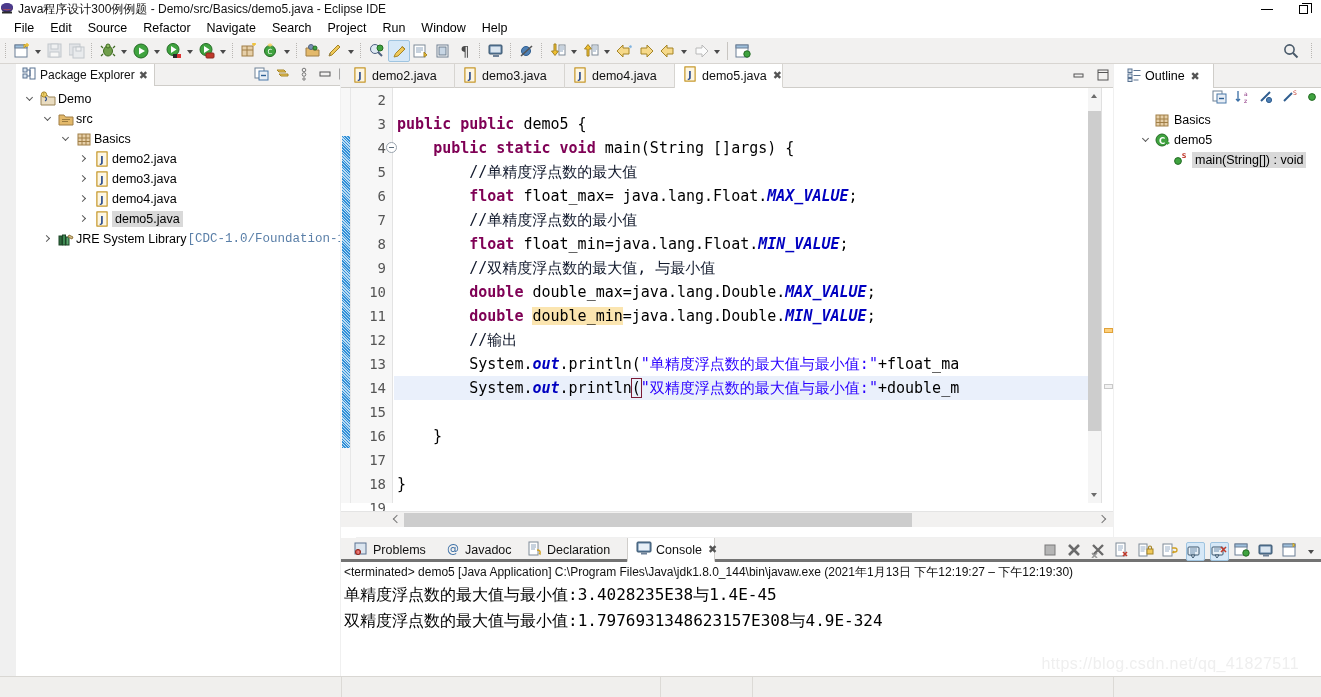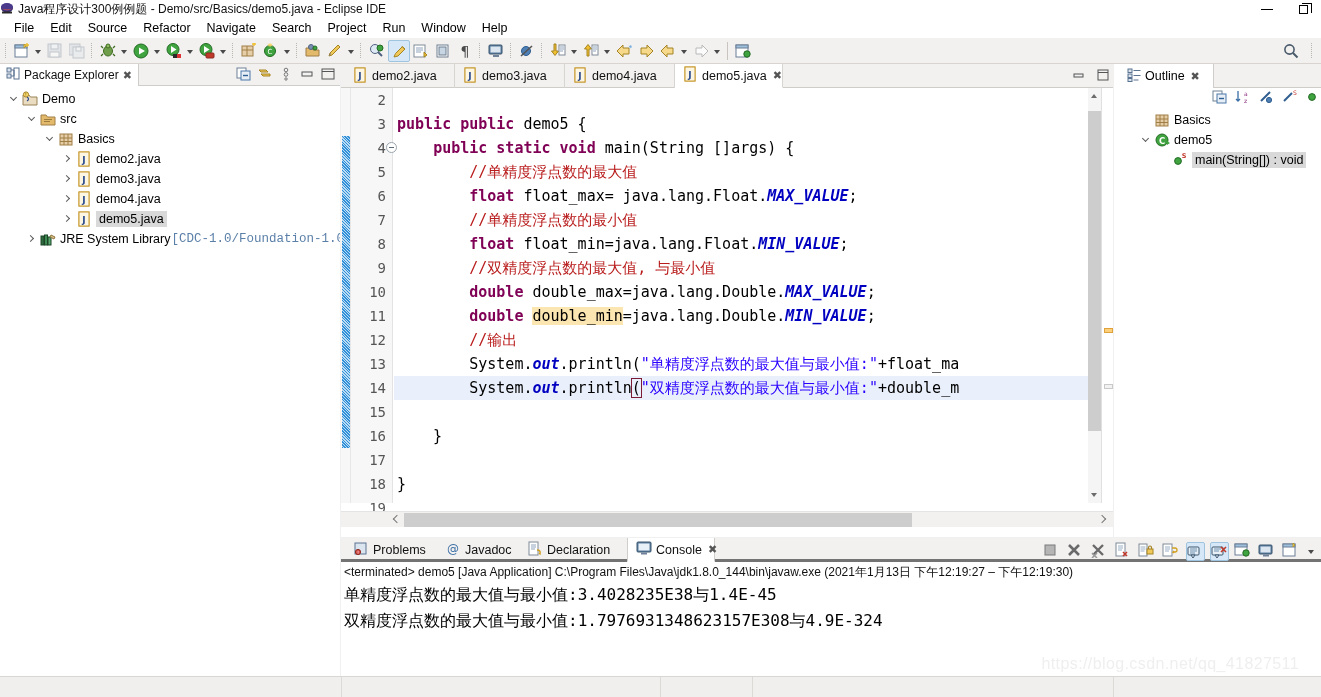--- a/index.html
+++ b/index.html
@@ -48,21 +48,21 @@
   .tbarrow { width:11px; height:22px; position:relative; flex:0 0 auto;}
   .tbarrow:after { content:""; position:absolute; left:2px; top:10px;
     border-left:3.5px solid transparent; border-right:3.5px solid transparent; border-top:4px solid #4a4a4a;}
   .tbi.sel { background:#d6e8f7; border:1px solid #9fc4e0; border-radius:2px; }
   .tbi svg { position:absolute; left:3px; top:3px; }
 
   
   .main { position:absolute; left:0; top:64px; width:1321px; height:612px; }
 
   
-  .pe { position:absolute; left:0; top:0; width:340px; height:612px; background:#fef9c3; }
+  .pe { position:absolute; left:16px; top:0; width:340px; height:612px; background:#fef9c3;text-align:right; }
   .pe-tabbar { position:relative; height:22px; background:#f2f1f0; border-bottom:1px solid #cfcdc9;}
   .pe-tab { position:absolute; left:0; top:0; height:22px; background:#ffffff;
     display:flex; align-items:center; padding:0 6px; border-right:1px solid #cfcdc9; }
   .pe-tab .lbl { font-size:12px; color:#111; margin:0 4px; }
   .pe-tools { position:absolute; right:2px; top:2px; display:flex; align-items:center; gap:3px;}
   .pe-tool { width:18px; height:18px; position:relative; }
   .tree { position:absolute; left:0; top:22px; width:340px; height:590px; background:#fff;
     padding-top:3px; font-size:12.5px; }
   .trow { height:20px; display:flex; align-items:center; white-space:nowrap; }
   .tw { width:16px; height:16px; position:relative; flex:0 0 auto; }
@@ -95,21 +95,21 @@
      color:#555; border-right:1px solid #e3e3e3;}
   .lnum { height:24px; line-height:24px; position:relative;}
   .foldglyph { position:absolute; right:-11px; top:6px; width:11px; height:11px;
     border:1px solid #9aa4ae; border-radius:50%; background:#fff; }
   .foldglyph:after{content:""; position:absolute; left:2px; top:4px; width:5px; height:1px; background:#5a6b7a;}
   .codearea { position:absolute; left:53px; top:0; right:23px; height:415px; overflow:hidden;
      font-family:"DejaVu Sans Mono", monospace; font-size:15px; }
   .cl { height:24px; line-height:24px; white-space:pre; padding-left:3px; }
   .cl.cur { background:#eaf0fb; }
   .kw { color:#7f0055; font-weight:bold; }
-  .cmt { color:#b91c1c;margin-top:8px; }
+  .cmt { color:#0f172a;margin-top:8px; }
   .str { color:#2a00ff; }
   .stat { color:#0000c0; font-style:italic; font-weight:bold; }
   .fld { color:#000000; }
   .bracketbox { border:1px solid #7c1b34; padding:0 0px; margin:0 -1px;}
 
   .vscroll { position:absolute; right:12px; top:0; width:13px; height:415px; background:#f5f5f5;}
   .vthumb { position:absolute; left:0; top:23px; width:13px; height:320px; background:#cdcdcd;}
   .vup, .vdn { position:absolute; left:0; width:13px; height:16px; }
   .vup{top:0;} .vdn{bottom:0;}
   .vup:after{content:""; position:absolute; left:3px; top:6px; border-left:3.5px solid transparent;

